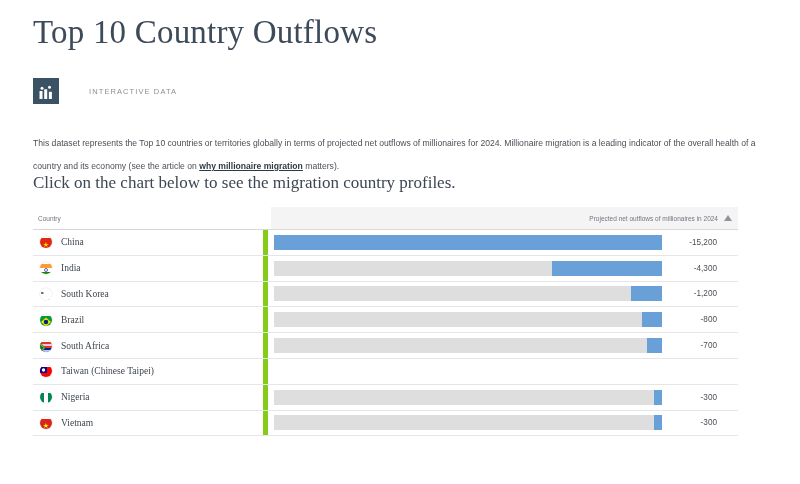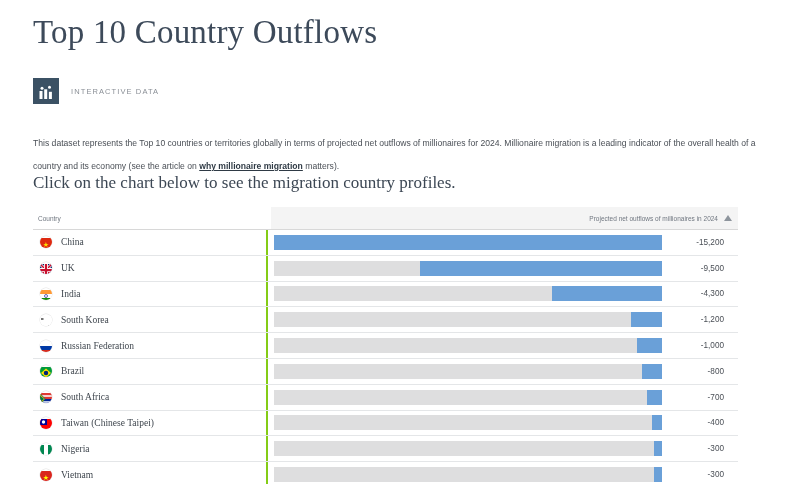--- a/index.html
+++ b/index.html
@@ -47,21 +47,21 @@
     height: 26px;
     background: #3b5164;
     display: flex;
     align-items: flex-end;
     justify-content: center;
     padding-bottom: 4px;
     box-sizing: border-box;
   }
   .badge-icon svg { display: block; }
   .badge-label {
-    margin-left: 12px;
+    margin-left: 30px;
     font-size: 7.5px;
     letter-spacing: 1.1px;
     color: #8a8f96;
     font-weight: 400;
     text-transform: uppercase;
   }
 
   
   .intro {
     position: absolute;
@@ -142,21 +142,21 @@
     align-items: center;
     border-bottom: 1px solid #e4e6e8;
     background: #fff;
   }
   .cell-country {
     width: 235px;
     display: flex;
     align-items: center;
     padding-left: 7px;
     box-sizing: border-box;
-    border-right: 2px solid #84cc16;
+    border-right: 5px solid #84cc16;
     height: 24.8px;
   }
   .flag {
     width: 12px;
     height: 12px;
     border-radius: 50%;
     flex: 0 0 12px;
     overflow: hidden;
     position: relative;
     box-shadow: 0 0 0 0.5px rgba(0,0,0,0.12);
@@ -168,21 +168,20 @@
     color: #3f464e;
     white-space: nowrap;
   }
   .cell-bar {
     flex: 1;
     height: 24.8px;
     display: flex;
     align-items: center;
     padding-left: 6px;
     box-sizing: border-box;
-    gap: 7px;
   }
   .track {
     position: relative;
     height: 15px;
     width: 388px;
     background: #dededf;
   }
   .fill {
     position: absolute;
     right: 0;
@@ -244,38 +243,20 @@
           <div class="cell-bar">
             <div class="track">
               <div class="fill" style="width:388.0px"></div>
             </div>
             <div class="val">-15,200</div>
           </div>
         </div>
         <div class="row">
           <div class="cell-country">
             <span class="flag"><svg viewBox="0 0 24 24" width="12" height="12">
-                <rect width="24" height="24" fill="#012169"></rect>
-                <path d="M0 0 L24 24 M24 0 L0 24" stroke="#fff" stroke-width="6"></path>
-                <path d="M0 0 L24 24 M24 0 L0 24" stroke="#C8102E" stroke-width="3"></path>
-                <path d="M12 0 V24 M0 12 H24" stroke="#fff" stroke-width="8"></path>
-                <path d="M12 0 V24 M0 12 H24" stroke="#C8102E" stroke-width="4.5"></path>
-              </svg></span>
-            <span class="cname">UK</span>
-          </div>
-          <div class="cell-bar">
-            <div class="track">
-              <div class="fill" style="width:242.5px"></div>
-            </div>
-            <div class="val">-9,500</div>
-          </div>
-        </div>
-        <div class="row">
-          <div class="cell-country">
-            <span class="flag"><svg viewBox="0 0 24 24" width="12" height="12">
                 <rect width="24" height="8" y="0" fill="#FF9933"></rect>
                 <rect width="24" height="8" y="8" fill="#ffffff"></rect>
                 <rect width="24" height="8" y="16" fill="#138808"></rect>
                 <circle cx="12" cy="12" r="3" fill="none" stroke="#000080" stroke-width="1.2"></circle>
               </svg></span>
             <span class="cname">India</span>
           </div>
           <div class="cell-bar">
             <div class="track">
               <div class="fill" style="width:109.8px"></div>
@@ -301,36 +282,20 @@
           <div class="cell-bar">
             <div class="track">
               <div class="fill" style="width:30.6px"></div>
             </div>
             <div class="val">-1,200</div>
           </div>
         </div>
         <div class="row">
           <div class="cell-country">
             <span class="flag"><svg viewBox="0 0 24 24" width="12" height="12">
-                <rect width="24" height="8" y="0" fill="#ffffff"></rect>
-                <rect width="24" height="8" y="8" fill="#0039A6"></rect>
-                <rect width="24" height="8" y="16" fill="#D52B1E"></rect>
-              </svg></span>
-            <span class="cname">Russian Federation</span>
-          </div>
-          <div class="cell-bar">
-            <div class="track">
-              <div class="fill" style="width:25.5px"></div>
-            </div>
-            <div class="val">-1,000</div>
-          </div>
-        </div>
-        <div class="row">
-          <div class="cell-country">
-            <span class="flag"><svg viewBox="0 0 24 24" width="12" height="12">
                 <rect width="24" height="24" fill="#009B3A"></rect>
                 <path d="M12 3 L22 12 L12 21 L2 12 Z" fill="#FEDF00"></path>
                 <circle cx="12" cy="12" r="4.5" fill="#002776"></circle>
               </svg></span>
             <span class="cname">Brazil</span>
           </div>
           <div class="cell-bar">
             <div class="track">
               <div class="fill" style="width:20.4px"></div>
             </div>
@@ -358,26 +323,20 @@
         </div>
         <div class="row">
           <div class="cell-country">
             <span class="flag"><svg viewBox="0 0 24 24" width="12" height="12">
                 <rect width="24" height="24" fill="#FE0000"></rect>
                 <rect width="14" height="12" fill="#000095"></rect>
                 <circle cx="7" cy="6" r="3.4" fill="#fff"></circle>
               </svg></span>
             <span class="cname">Taiwan (Chinese Taipei)</span>
           </div>
-          <div class="cell-bar">
-            <div class="track">
-              <div class="fill" style="width:10.2px"></div>
-            </div>
-            <div class="val">-400</div>
-          </div>
         </div>
         <div class="row">
           <div class="cell-country">
             <span class="flag"><svg viewBox="0 0 24 24" width="12" height="12">
                 <rect width="8" height="24" x="0" fill="#008751"></rect>
                 <rect width="8" height="24" x="8" fill="#ffffff"></rect>
                 <rect width="8" height="24" x="16" fill="#008751"></rect>
               </svg></span>
             <span class="cname">Nigeria</span>
           </div>

